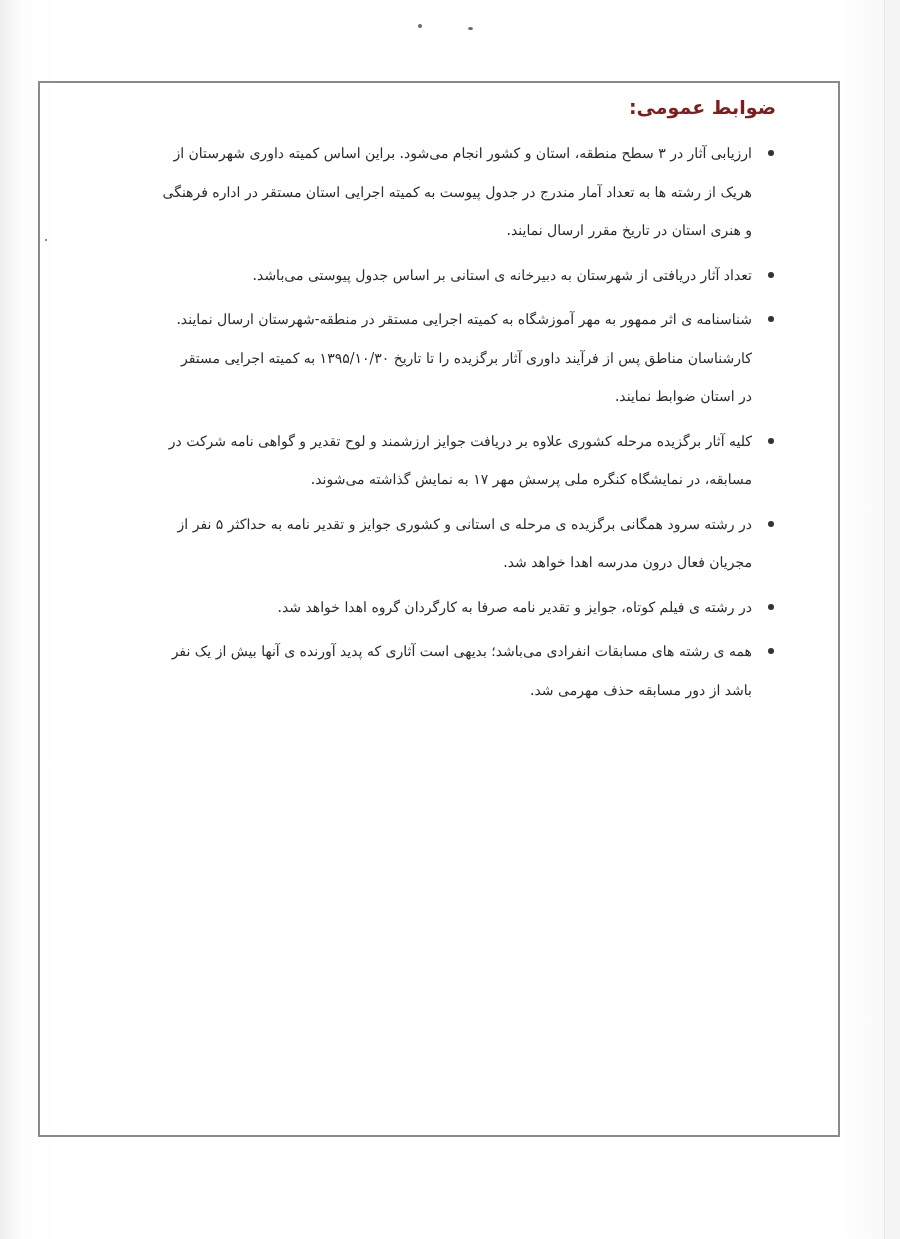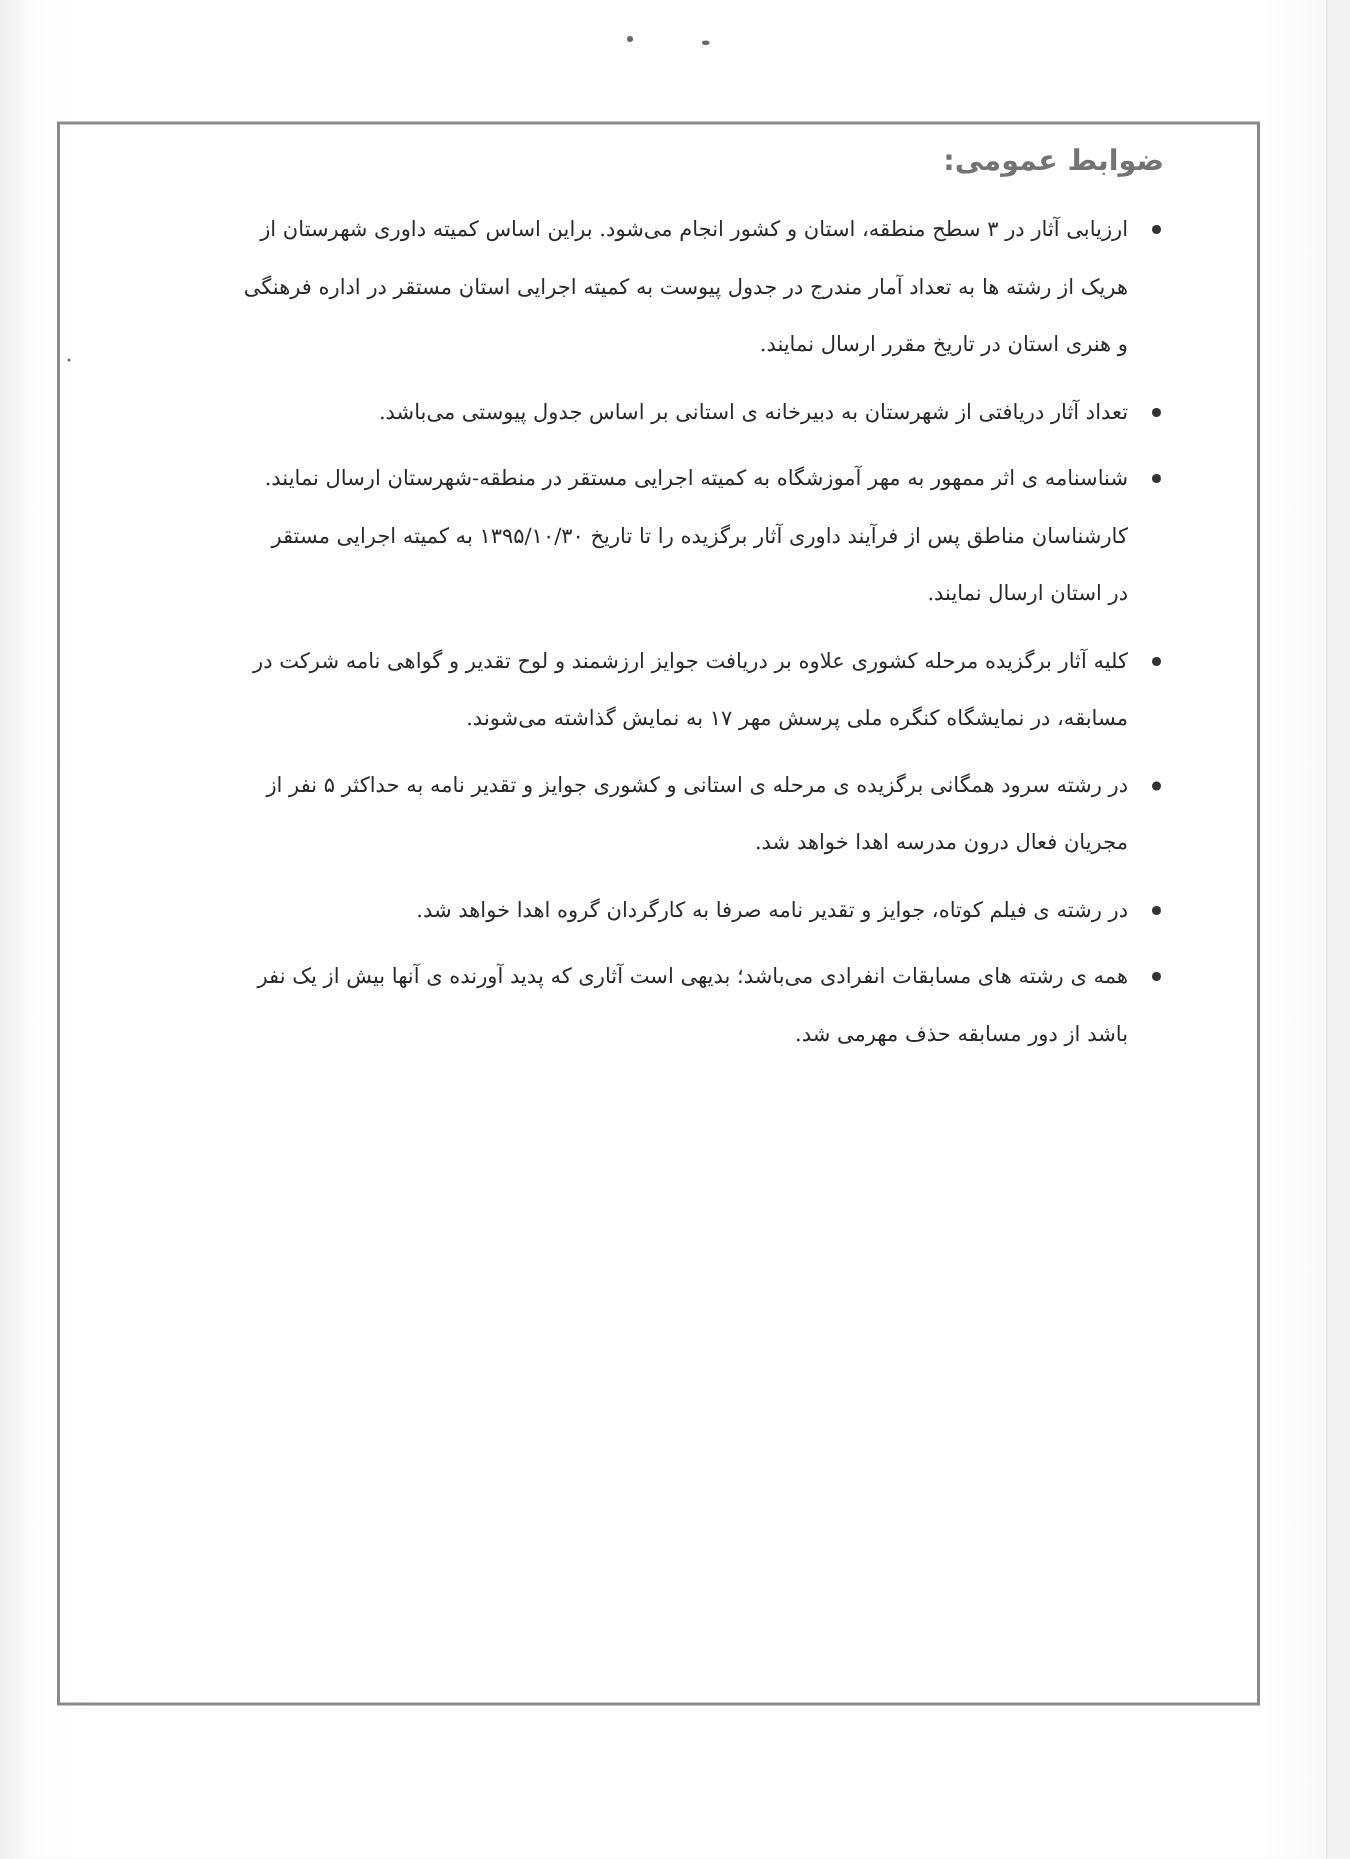--- a/index.html
+++ b/index.html
@@ -20,21 +20,21 @@
     .frame {
       position: absolute; left: 38px; top: 81px; width: 802px; height: 1056px;
       border: 2px solid #8a8a8a; box-sizing: border-box; background: transparent;
     }
     .content {
       position: absolute; left: 100px; top: 96px; width: 680px;
       direction: rtl; text-align: right; color: #2a2a2a;
     }
     .heading {
       font-family: "DejaVu Sans", sans-serif; font-weight: bold;
-      font-size: 19px; color: #737373; margin: 0 0 16px 0; padding-right: 4px;
+      font-size: 19px; color: #7f1d1d; margin: 0 0 16px 0; padding-right: 4px;
     }
     ul.rules { list-style: none; margin: 0; padding: 0; }
     ul.rules li {
       position: relative; padding-right: 28px; margin: 0 0 6px 0;
       font-size: 14px; line-height: 38.5px; text-align: justify;
     }
     .bullet {
       position: absolute; right: 6px; top: 16px; width: 6px; height: 6px;
       background: #333; border-radius: 50%;
     }
@@ -68,21 +68,21 @@
       <span class="line">و هنری استان در تاریخ مقرر ارسال نمایند.</span>
     </li>
     <li>
       <span class="bullet"></span>
       <span class="line">تعداد آثار دریافتی از شهرستان به دبیرخانه ی استانی بر اساس جدول پیوستی می‌باشد.</span>
     </li>
     <li>
       <span class="bullet"></span>
       <span class="line">شناسنامه ی اثر ممهور به مهر آموزشگاه به کمیته اجرایی مستقر در منطقه-شهرستان ارسال نمایند.</span>
       <span class="line">کارشناسان مناطق پس از فرآیند داوری آثار برگزیده را تا تاریخ ۱۳۹۵/۱۰/۳۰ به کمیته اجرایی مستقر</span>
-      <span class="line">در استان ارسال نمایند.</span>
+      <span class="line">در استان ضوابط نمایند.</span>
     </li>
     <li>
       <span class="bullet"></span>
       <span class="line">کلیه آثار برگزیده مرحله کشوری علاوه بر دریافت جوایز ارزشمند و لوح تقدیر و گواهی نامه شرکت در</span>
       <span class="line">مسابقه، در نمایشگاه کنگره ملی پرسش مهر ۱۷ به نمایش گذاشته می‌شوند.</span>
     </li>
     <li>
       <span class="bullet"></span>
       <span class="line">در رشته سرود همگانی برگزیده ی مرحله ی استانی و کشوری جوایز و تقدیر نامه به حداکثر ۵ نفر از</span>
       <span class="line">مجریان فعال درون مدرسه اهدا خواهد شد.</span>

